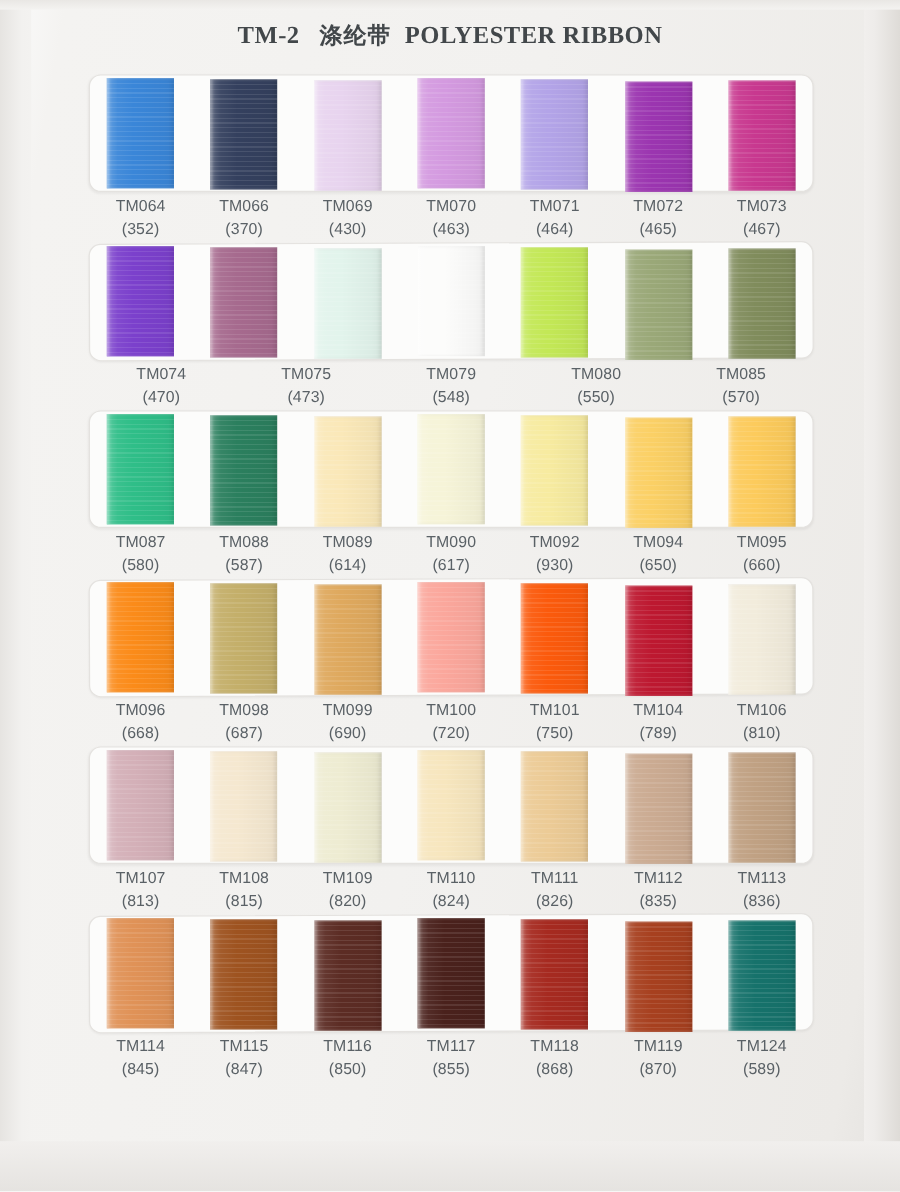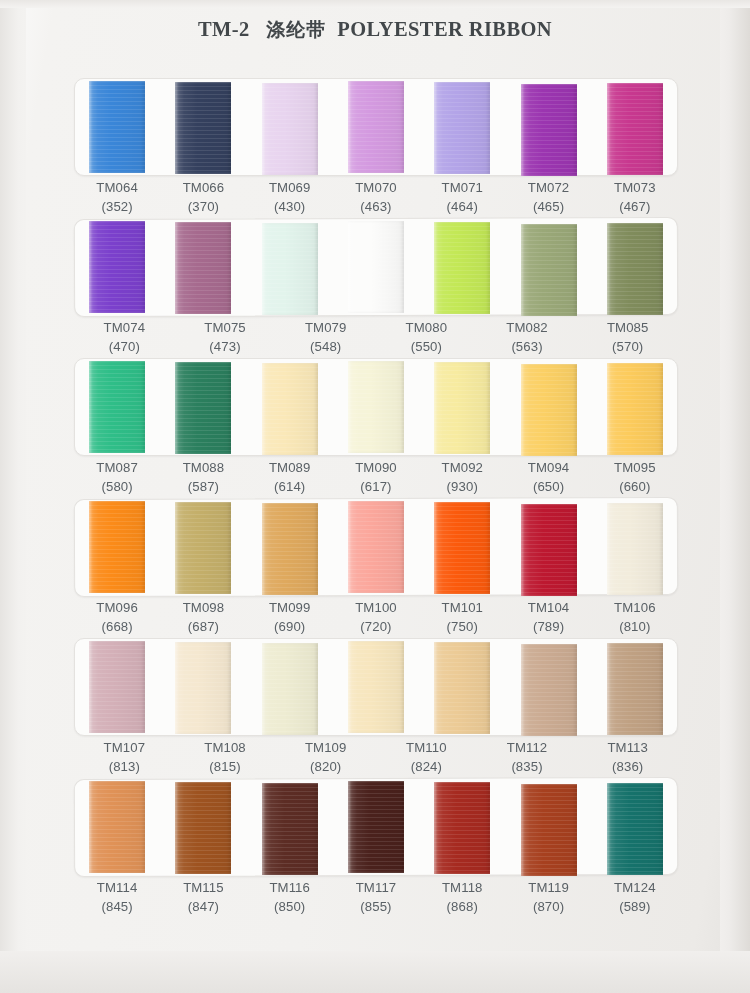--- a/index.html
+++ b/index.html
@@ -51,21 +51,20 @@
     font-family: "DejaVu Sans", sans-serif;
     font-size: 19px;
     letter-spacing: 1px;
   }
 
   .rows {
     position: absolute;
     top: 62px;
     left: 0;
     width: 750px;
-    margin-top: 16px;
   }
   .row {
     position: relative;
     height: 140px;
   }
   .row:last-child { height: 148px; }
 
   
   .band {
     position: absolute;
@@ -274,24 +273,20 @@
           </div>
           <div class="label" style="color: rgb(90, 97, 102);">
             <span class="code">TM079</span>
             <span class="num">(548)</span>
           </div>
           <div class="label" style="color: rgb(90, 97, 102);">
             <span class="code">TM080</span>
             <span class="num">(550)</span>
           </div>
           <div class="label" style="color: rgb(90, 97, 102);">
-            <span class="code">TM082</span>
-            <span class="num">(563)</span>
-          </div>
-          <div class="label" style="color: rgb(90, 97, 102);">
             <span class="code">TM085</span>
             <span class="num">(570)</span>
           </div>
         </div>
       </div>
       <div class="row">
         <div class="band" style="background: rgb(252, 252, 251);"></div>
         <div class="swatches">
           <div class="cell">
             <div class="ribbon" style="background: rgb(47, 190, 136); top: 3px;"></div>
@@ -438,20 +433,24 @@
           </div>
           <div class="label" style="color: rgb(90, 97, 102);">
             <span class="code">TM109</span>
             <span class="num">(820)</span>
           </div>
           <div class="label" style="color: rgb(90, 97, 102);">
             <span class="code">TM110</span>
             <span class="num">(824)</span>
           </div>
           <div class="label" style="color: rgb(90, 97, 102);">
+            <span class="code">TM111</span>
+            <span class="num">(826)</span>
+          </div>
+          <div class="label" style="color: rgb(90, 97, 102);">
             <span class="code">TM112</span>
             <span class="num">(835)</span>
           </div>
           <div class="label" style="color: rgb(90, 97, 102);">
             <span class="code">TM113</span>
             <span class="num">(836)</span>
           </div>
         </div>
       </div>
       <div class="row">

